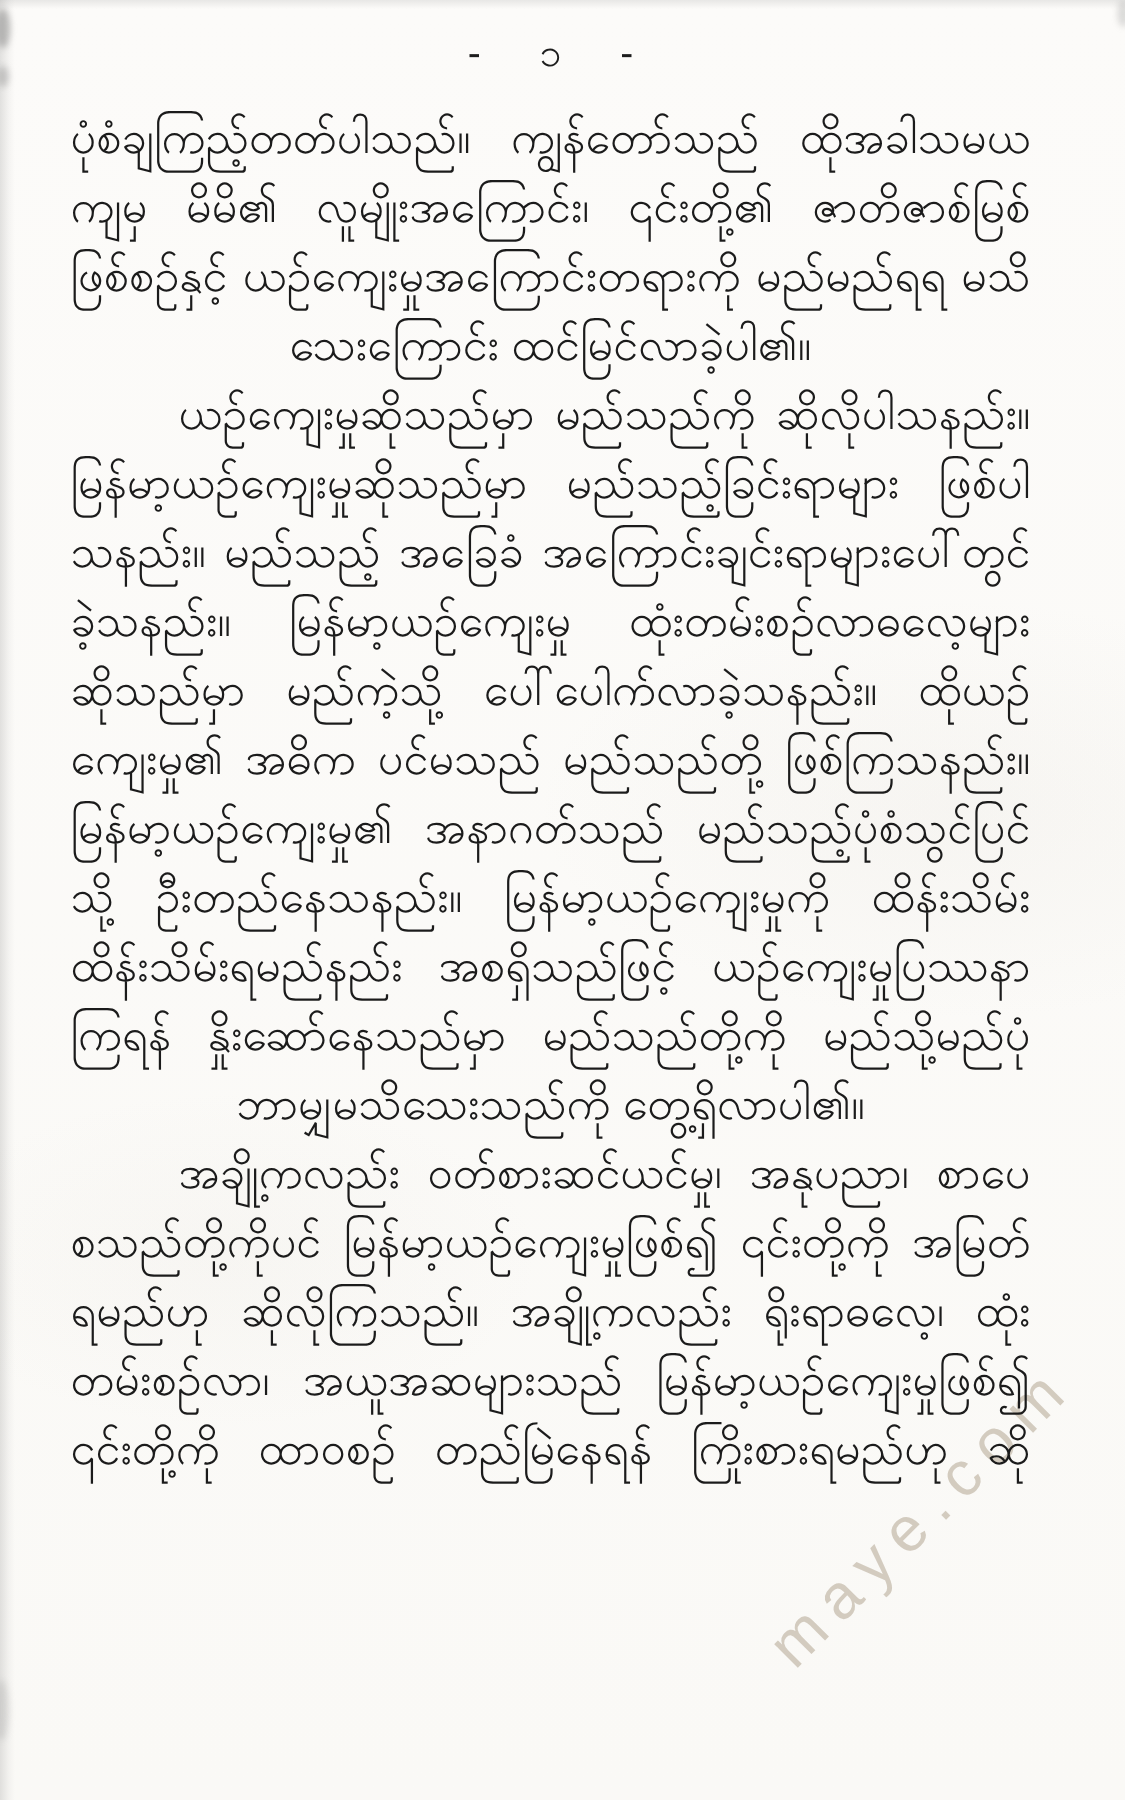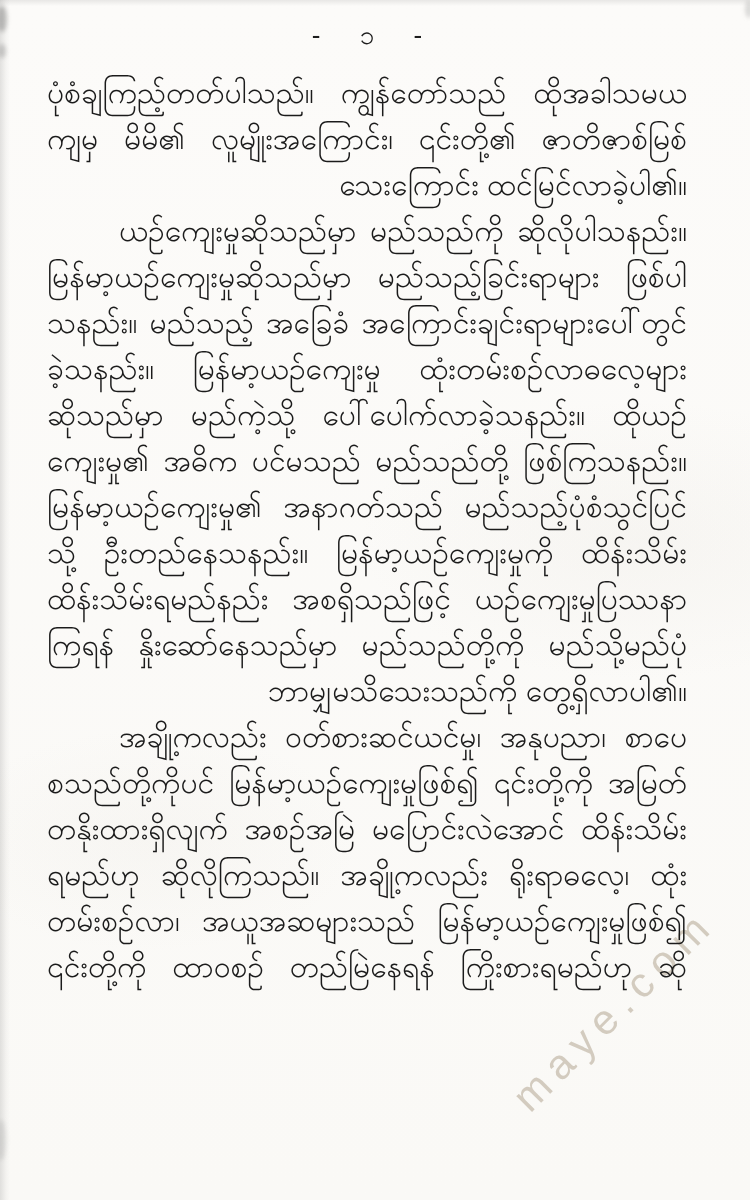--- a/index.html
+++ b/index.html
@@ -36,21 +36,21 @@
     position:absolute;top:18px;left:0;width:100%;
     text-align:center;
     font-size:26px;color:#1d1d1d;
     letter-spacing:16px;
   }
 
   .body-text{
     position:absolute;left:47px;top:70px;width:640px;
     font-size:30px;line-height:46px;color:#1b1b1b;
   }
-  .line{height:46px;white-space:nowrap;text-align:right;}
+  .line{height:46px;white-space:nowrap;text-align:center;}
   .line.fill{
     white-space:normal;
     text-align:justify;
     text-align-last:justify;
   }
   .line.indent{padding-left:72px;}
 
   .watermark{
     position:absolute;
     left:520px;top:1080px;
@@ -75,32 +75,32 @@
   <div class="smudge c"></div>
   <div class="smudge d"></div>
 
   <div class="watermark">maye.com</div>
 
   <div class="page-number">- ၁ -</div>
 
   <div class="body-text" id="body-text">
       <div class="line fill">ပုံစံချကြည့်တတ်ပါသည်။ ကျွန်တော်သည် ထိုအခါသမယ</div>
       <div class="line fill">ကျမှ မိမိ၏ လူမျိုးအကြောင်း၊ ၎င်းတို့၏ ဇာတိဇာစ်မြစ်</div>
+      <div class="line fill">ဖြစ်စဉ်နှင့် ယဉ်ကျေးမှုအကြောင်းတရားကို မည်မည်ရရ မသိ</div>
       <div class="line">သေးကြောင်း ထင်မြင်လာခဲ့ပါ၏။</div>
       <div class="line fill indent">ယဉ်ကျေးမှုဆိုသည်မှာ မည်သည်ကို ဆိုလိုပါသနည်း။</div>
       <div class="line fill">မြန်မာ့ယဉ်ကျေးမှုဆိုသည်မှာ မည်သည့်ခြင်းရာများ ဖြစ်ပါ</div>
       <div class="line fill">သနည်း။ မည်သည့် အခြေခံ အကြောင်းချင်းရာများပေါ်တွင်</div>
       <div class="line fill">ခဲ့သနည်း။ မြန်မာ့ယဉ်ကျေးမှု ထုံးတမ်းစဉ်လာဓလေ့များ</div>
       <div class="line fill">ဆိုသည်မှာ မည်ကဲ့သို့ ပေါ်ပေါက်လာခဲ့သနည်း။ ထိုယဉ်</div>
       <div class="line fill">ကျေးမှု၏ အဓိက ပင်မသည် မည်သည်တို့ ဖြစ်ကြသနည်း။</div>
       <div class="line fill">မြန်မာ့ယဉ်ကျေးမှု၏ အနာဂတ်သည် မည်သည့်ပုံစံသွင်ပြင်</div>
       <div class="line fill">သို့ ဦးတည်နေသနည်း။ မြန်မာ့ယဉ်ကျေးမှုကို ထိန်းသိမ်း</div>
       <div class="line fill">ထိန်းသိမ်းရမည်နည်း အစရှိသည်ဖြင့် ယဉ်ကျေးမှုပြဿနာ</div>
       <div class="line fill">ကြရန် နှိုးဆော်နေသည်မှာ မည်သည်တို့ကို မည်သို့မည်ပုံ</div>
       <div class="line">ဘာမျှမသိသေးသည်ကို တွေ့ရှိလာပါ၏။</div>
       <div class="line fill indent">အချို့ကလည်း ဝတ်စားဆင်ယင်မှု၊ အနုပညာ၊ စာပေ</div>
       <div class="line fill">စသည်တို့ကိုပင် မြန်မာ့ယဉ်ကျေးမှုဖြစ်၍ ၎င်းတို့ကို အမြတ်</div>
-      <div class="line fill">တနိုးထားရှိလျက် အစဉ်အမြဲ မပြောင်းလဲအောင် ထိန်းသိမ်း</div>
       <div class="line fill">ရမည်ဟု ဆိုလိုကြသည်။ အချို့ကလည်း ရိုးရာဓလေ့၊ ထုံး</div>
       <div class="line fill">တမ်းစဉ်လာ၊ အယူအဆများသည် မြန်မာ့ယဉ်ကျေးမှုဖြစ်၍</div>
       <div class="line fill">၎င်းတို့ကို ထာဝစဉ် တည်မြဲနေရန် ကြိုးစားရမည်ဟု ဆို</div>
     </div>
 </div>
 
 </body></html>

